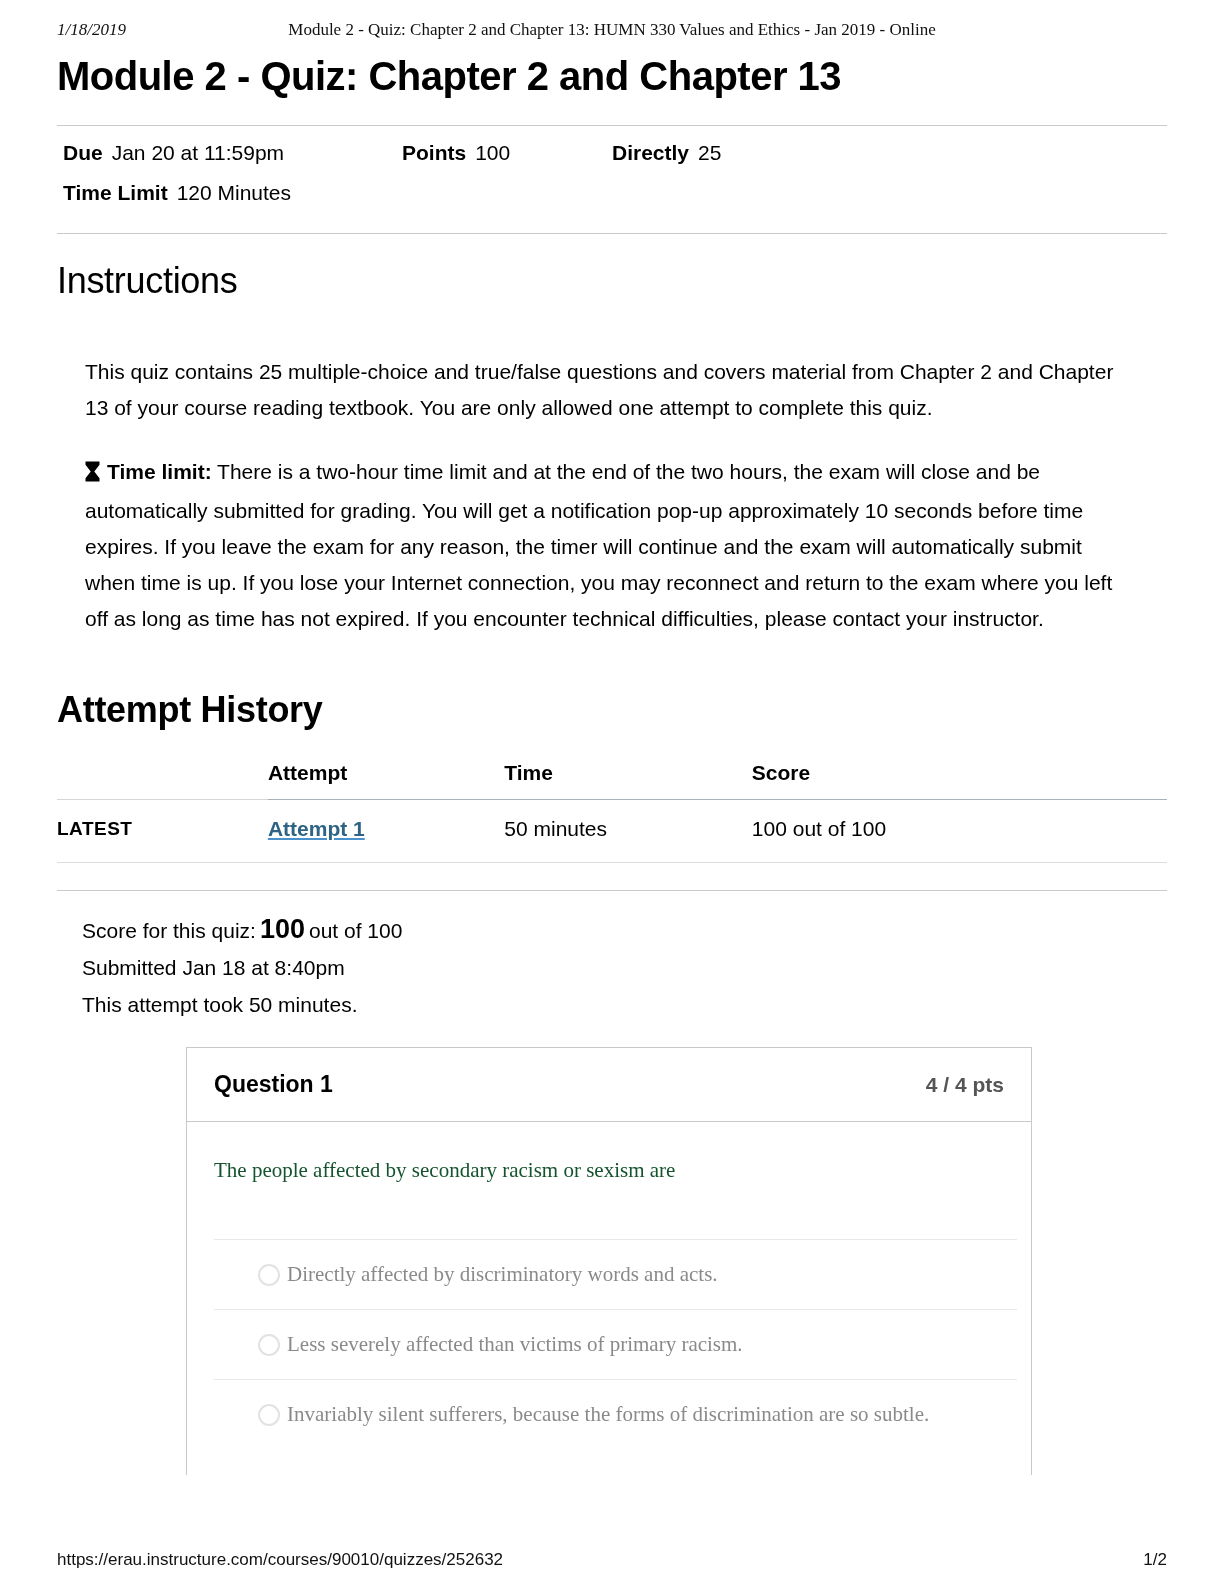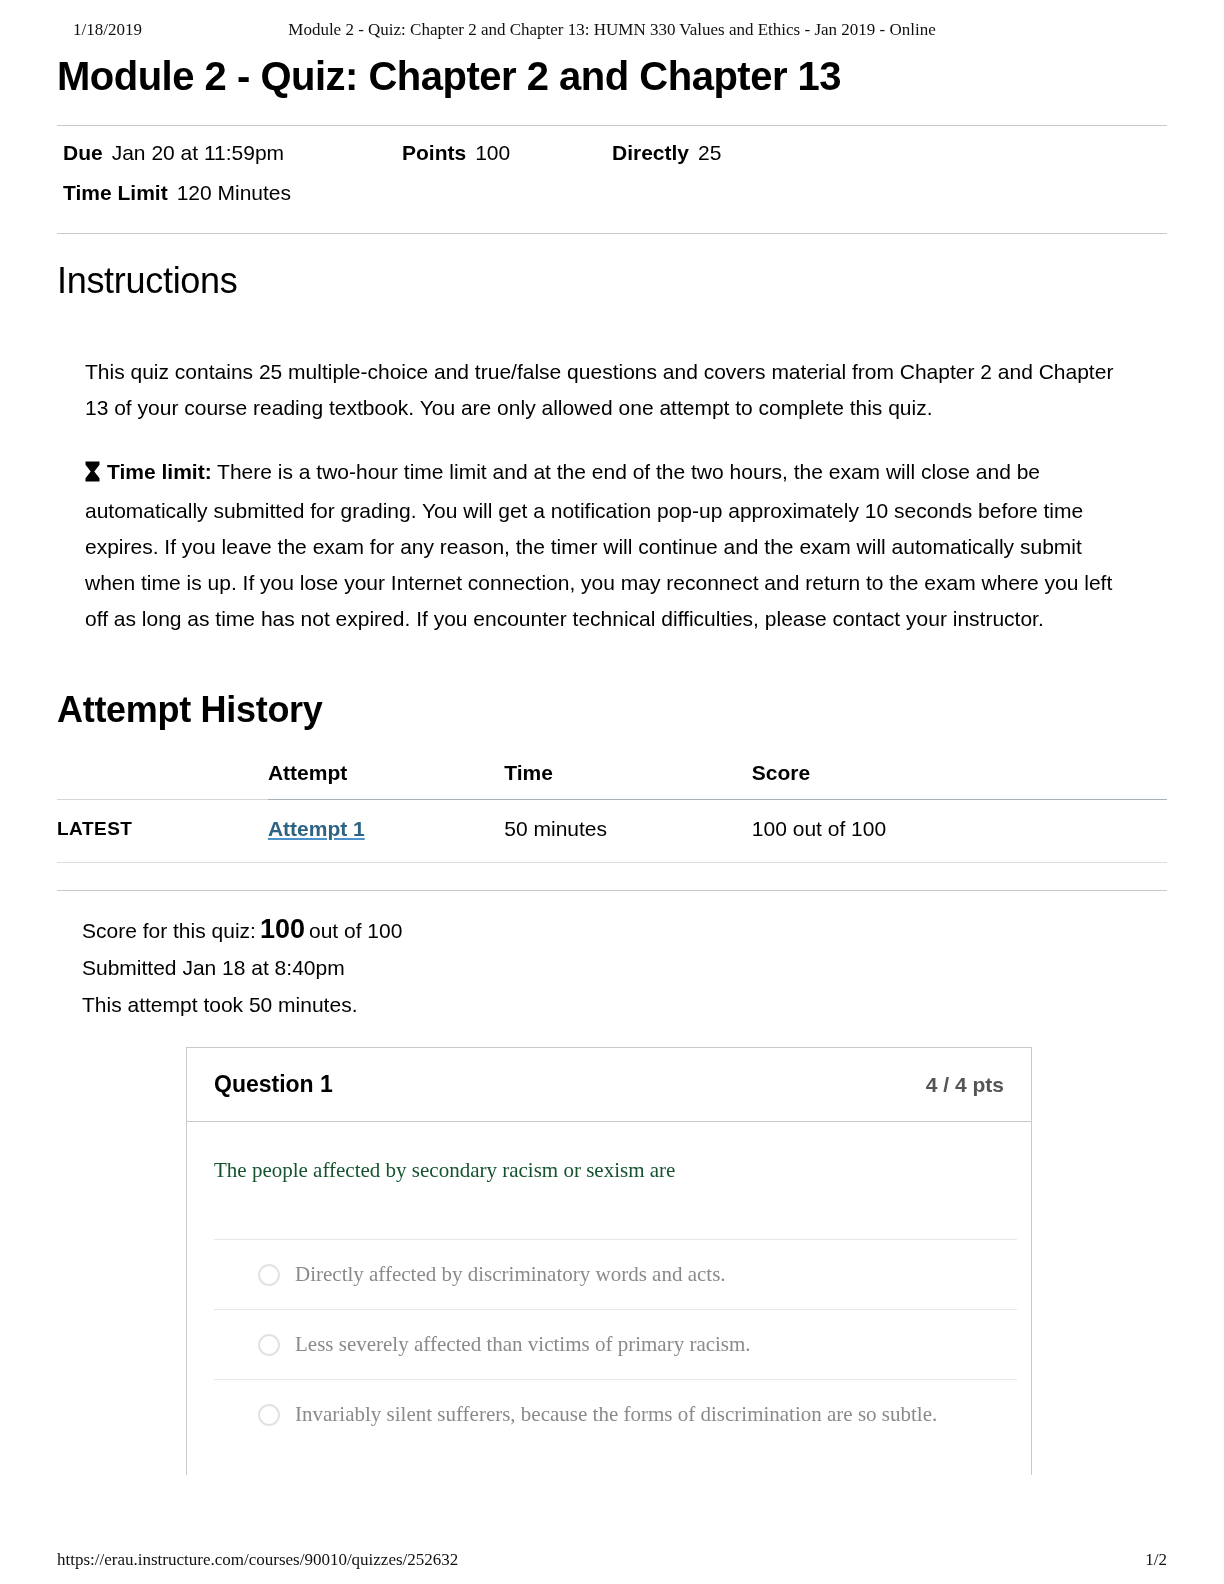--- a/index.html
+++ b/index.html
@@ -8,25 +8,25 @@
     position: relative; overflow: hidden;
     background: #ffffff; color: #000;
     font-family: "Liberation Sans", sans-serif;
   }
 
   
   .print-header {
     position: absolute; top: 20px; left: 57px; right: 57px; height: 22px;
     font-family: "Liberation Serif", serif; font-size: 17px; color: #111;
   }
-  .ph-date { position: absolute; left: 16px; top: 0; }
+  .ph-date { position: absolute; left: 0; top: 0; font-style: italic; }
   .ph-title { position: absolute; left: 0; right: 0; text-align: center; }
   .print-footer {
     position: absolute; left: 57px; right: 57px; bottom: 14px;
-    font-family: Liberation Serif, serif; font-size: 17px; color: #111;
+    font-family: Liberation Sans, sans-serif; font-size: 17px; color: #111;
     display: flex; justify-content: space-between;
   }
 
   .main { padding: 54px 57px 0; }
 
   h1.quiz-title {
     font-size: 40px; font-weight: 700; letter-spacing: -0.5px;
     margin: 0 0 26px 0;
   }
   .rule { border: none; border-top: 1px solid #c9c9c9; margin: 0; }
@@ -83,21 +83,21 @@
     padding: 23px 27px; border-bottom: 1px solid #c9c9c9;
   }
   .q-title { font-size: 23px; font-weight: 700; }
   .q-pts { font-size: 21px; font-weight: 700; color: #555555; }
   .q-text {
     font-family: "Liberation Serif", serif; font-size: 21px; color: #14532d;
     padding: 36px 27px 56px;
   }
   .answer-divider { height: 1px; background: #e8e8e8; margin: 0 14px 0 27px; }
   .answer-row {
-    display: flex; align-items: center; gap: 15px;
+    display: flex; align-items: center; gap: 7px;
     padding: 22px 27px 22px 71px;
     font-family: "Liberation Serif", serif; font-size: 21px; color: #8a8a8a;
   }
   .radio {
     width: 18px; height: 18px; border: 2px solid #e2e2e2; border-radius: 50%;
     flex: none; background: #fff;
   }
 </style>
 </head>
 <body>

